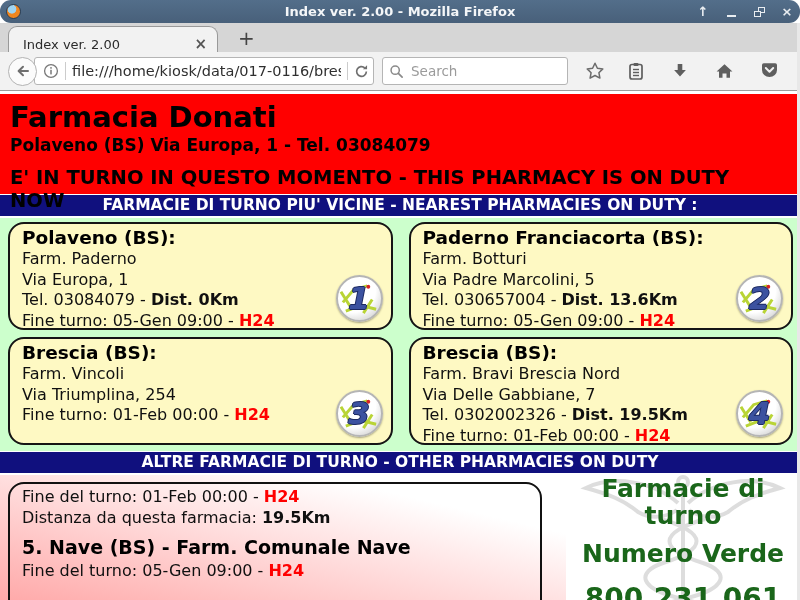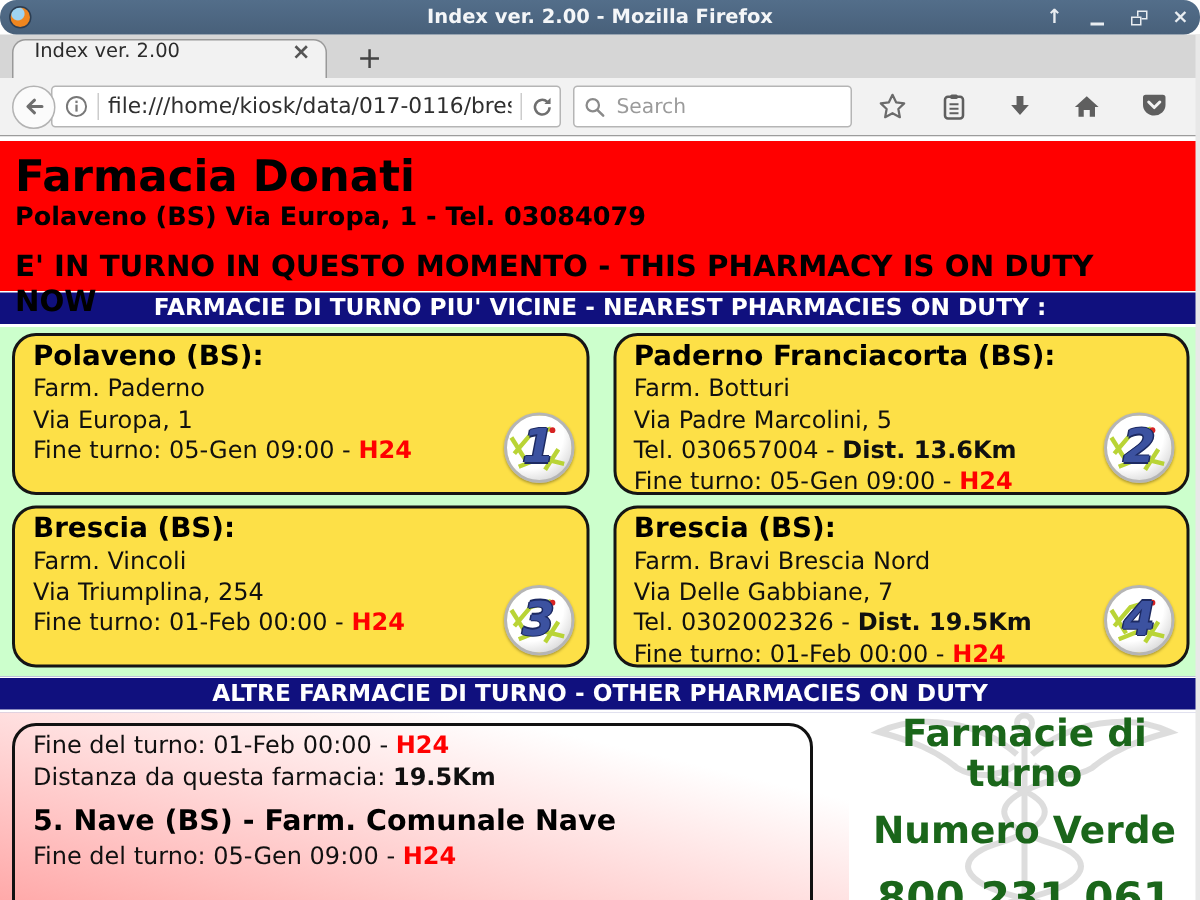--- a/index.html
+++ b/index.html
@@ -27,21 +27,21 @@
   .wbtn { color:#e9edf1; font-size:13px; font-weight:bold; width:14px; height:14px;
           display:flex; align-items:center; justify-content:center; cursor:default; }
   .min-bar { width:9px; height:2px; background:#e9edf1; margin-top:8px; }
   .restore-box { position:relative; width:11px; height:10px; }
   .restore-a { position:absolute; right:0; top:0; width:7px; height:6px; border:1px solid #e9edf1; }
   .restore-b { position:absolute; left:0; bottom:0; width:7px; height:6px; border:1px solid #e9edf1; background:#48607a; }
 
   .tabbar { height:29px; background:#d6d6d6; display:flex; align-items:flex-end; padding:0 0 0 8px; }
   .tab {
     width:210px; height:26px; background:#f2f2f2; border:1px solid #999;
-    border-bottom:none; border-radius:9px 9px 0 0; display:flex; align-items:flex-start;
+    border-bottom:none; border-radius:9px 9px 0 0; display:flex; align-items:flex-end;
     padding:0 10px 0 14px; position:relative;
   }
   .tab-label { font-size:13px; color:#2b2b2b; flex:1; }
   .tab-close { color:#555; font-size:15px; font-weight:bold; line-height:1; }
   .newtab { margin-left:14px; font-size:20px; color:#444; height:26px; display:flex; align-items:center; padding:0 6px 2px; }
 
   .toolbar {
     height:39px; background:#f2f2f2; border-bottom:1px solid #9c9c9c;
     display:flex; align-items:center; padding:0 10px 0 8px;
   }
@@ -83,21 +83,21 @@
     background:#10107e; color:#fff; font-weight:bold; text-align:center;
     font-size:15.5px; line-height:18px; padding:1px 0 2px;
     border-top:1px solid #fff; border-bottom:2px solid #fff;
   }
 
   .green-area {
     background:#ccffcc; padding:4px 7px 4px 8px; height:233px;
     display:grid; grid-template-columns:1fr 1fr; column-gap:16px; row-gap:5px;
   }
   .card {
-    position:relative; background:#fde047; border:2px solid #151515; border-radius:16px;
+    position:relative; background:#fef9c3; border:2px solid #151515; border-radius:16px;
     padding:2px 12px; height:108px; overflow:hidden;
   }
   .card-title { font-size:18.5px; font-weight:bold; color:#000; line-height:23px; }
   .card-line { font-size:16px; color:#101010; line-height:20.5px; white-space:nowrap; }
   .h24 { color:#ff0000; font-weight:bold; }
   .badge {
     position:absolute; right:8px; bottom:6px; width:47px; height:47px; border-radius:50%;
     background:radial-gradient(circle at 35% 30%, #ffffff 0 55%, #e2e2e2 75%, #bdbdbd 100%);
     border:2px solid #b5b5b5; box-shadow:0 1px 2px rgba(0,0,0,.35);
     display:flex; align-items:center; justify-content:center; overflow:hidden;
@@ -233,20 +233,21 @@
   </div>
 
   <div class="navy-bar">FARMACIE DI TURNO PIU' VICINE - NEAREST PHARMACIES ON DUTY :</div>
 
   <div class="green-area">
 
     <div class="card">
       <div class="card-title">Polaveno (BS):</div>
       <div class="card-line">Farm. Paderno</div>
       <div class="card-line">Via Europa, 1</div>
+      <div class="card-line"><span>Tel. 03084079 - </span><b>Dist. 0Km</b></div>
       <div class="card-line"><span>Fine turno: 05-Gen 09:00 - </span><b class="h24">H24</b></div>
       <div class="badge">
         <svg class="badge-map" viewBox="0 0 44 44">
           <g stroke="#b9d436" stroke-width="3" fill="none">
             <path d="M5 26 L16 13 L30 9"></path>
               <path d="M8 35 L23 29 L39 33"></path>
             <path d="M26 37 L35 23"></path>
               <path d="M3 15 L13 31"></path>
           </g>
           <circle cx="31" cy="10" r="2" fill="#d62323"></circle>

